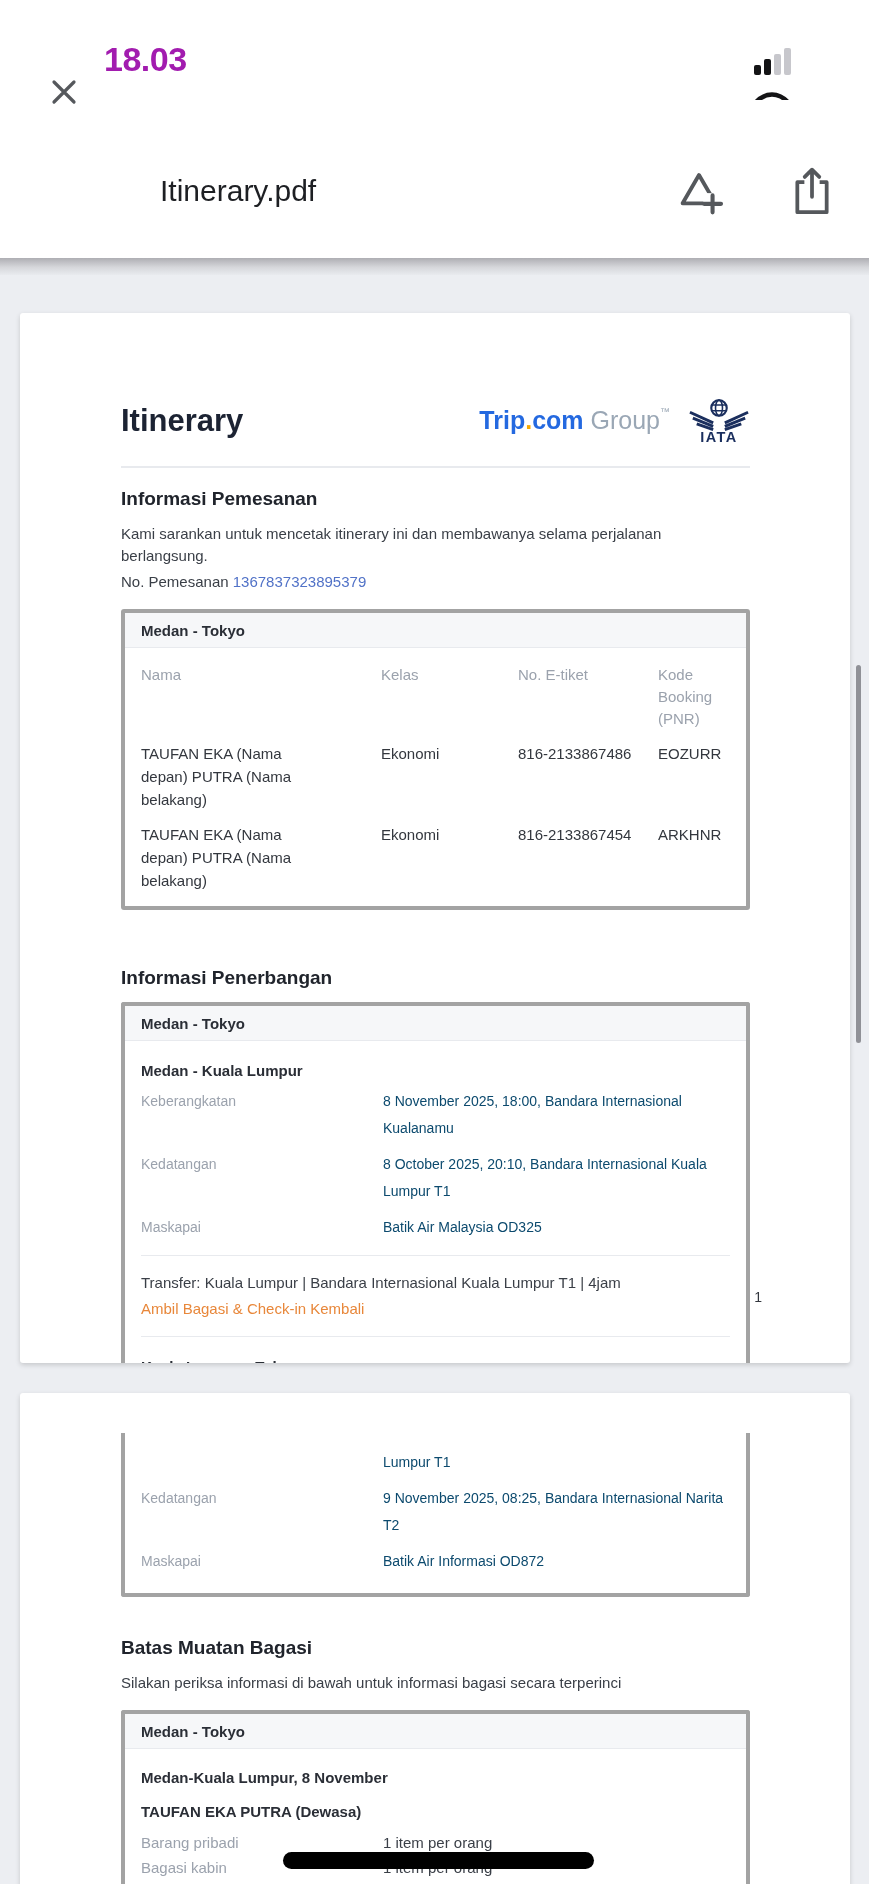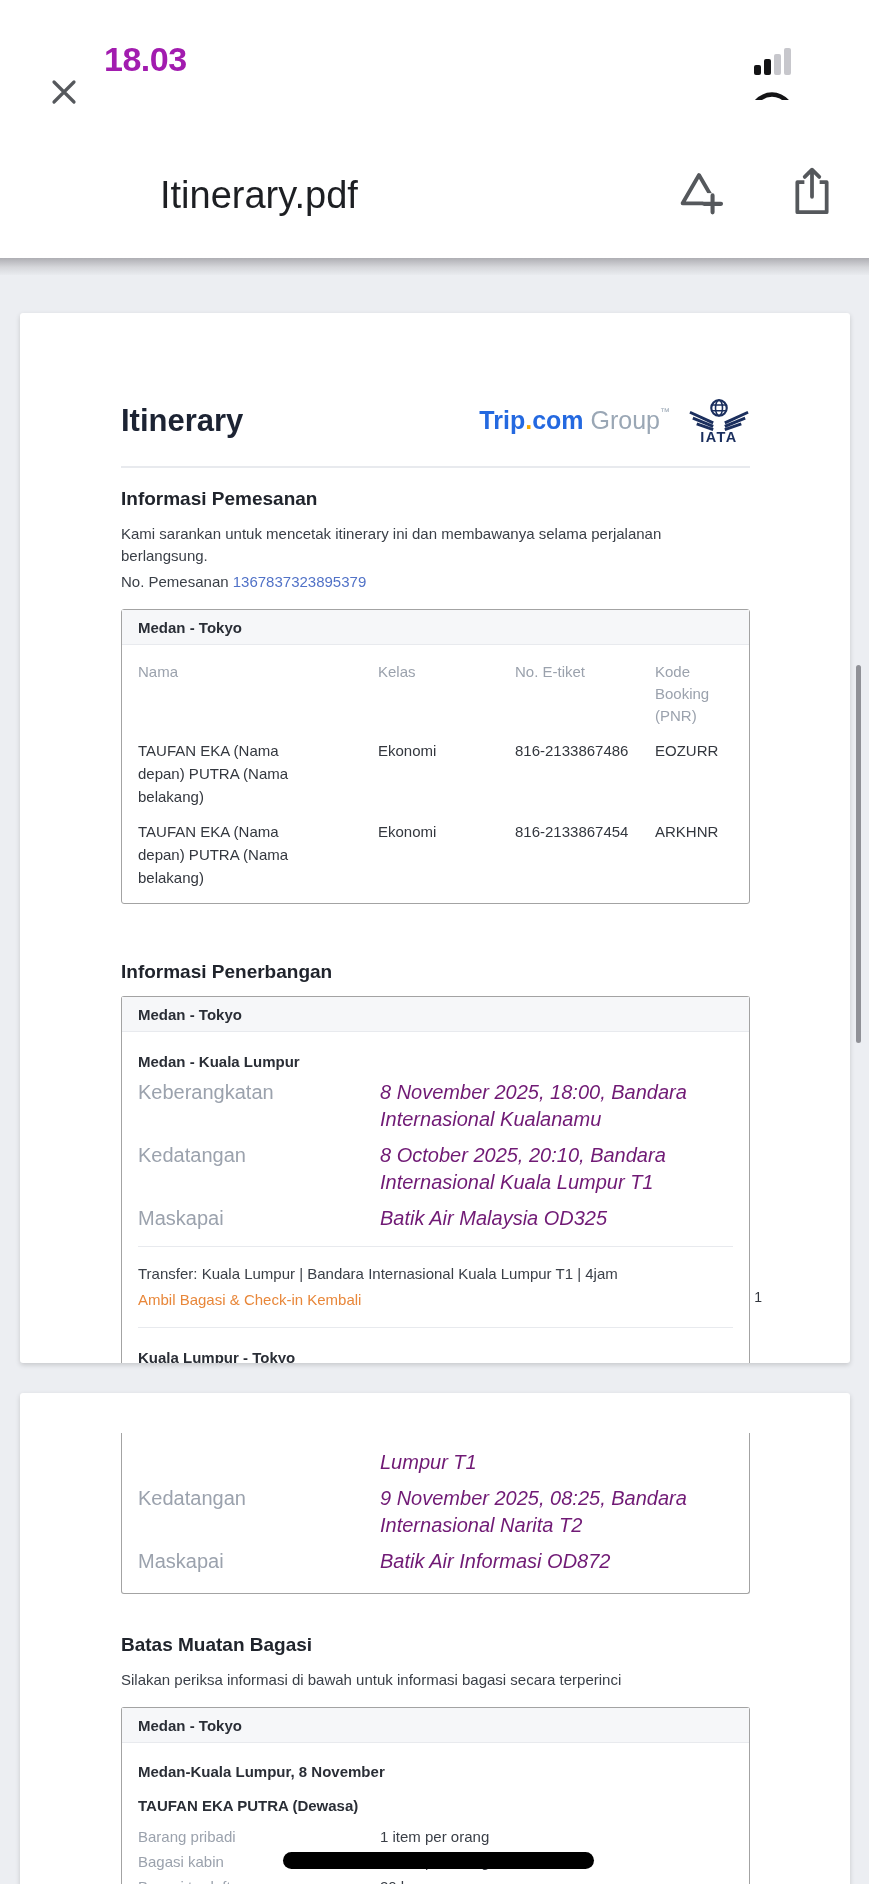--- a/index.html
+++ b/index.html
@@ -25,21 +25,21 @@
     color:#fff; font-size:19px; font-weight:bold; text-shadow:0 0 2px rgba(0,0,0,.35); }
   .battery .nub { position:absolute; right:-5px; top:9px; width:4px; height:11px;
     border-radius:0 3px 3px 0; background:#c6c6cb; }
 
   
   .toolbar { position:relative; height:158px; background:#fff; }
   .tb-close { position:absolute; left:45px; top:175px; width:38px; height:38px; margin-top:-100px;
     top:158px; }
   .toolbar .icon-btn { cursor:pointer; }
   .tb-close { left:45px; top:73px; }
-  .tb-title { position:absolute; left:160px; top:74px; font-size:38px; color:#1d1f23; }
+  .tb-title { position:absolute; left:160px; top:74px; font-size:30px; color:#1d1f23; }
   .tb-drive { position:absolute; left:674px; top:66px; width:50px; height:52px; }
   .tb-share { position:absolute; left:787px; top:64px; width:50px; height:54px; }
   .toolbar-shadow { height:17px; background:linear-gradient(to bottom,#aeaeb3,#d6d7db 55%,#e9ebef); }
 
   
   .content { position:relative; height:1609px; background:#eceef2; }
   .page { position:absolute; left:20px; width:830px; background:#fff; border-radius:3px;
     box-shadow:0 2px 5px rgba(0,0,0,.16); padding:0 100px 0 101px; overflow:hidden; }
   .page1 { top:38px; height:1050px; }
   .page2 { top:1118px; height:509px; }
@@ -54,37 +54,37 @@
   .triplogo .tm { color:#9aa7b5; font-size:10px; vertical-align:top; }
 
   .rule { height:2px; background:#e8eaee; margin-top:22px; }
 
   h2.sec { font-size:19px; font-weight:bold; color:#20242c; }
   .sec-book { margin-top:20px; }
   .note { font-size:15px; color:#3a3f47; margin-top:13px; line-height:22px; }
   .order-line { font-size:15px; color:#3a3f47; margin-top:6px; }
   .order-link { color:#5172c7; }
 
-  .card { border:1px solid #a3a3a3; border-radius:3px; background:#fff; }
+  .card { border:4px solid #a3a3a3; border-radius:3px; background:#fff; }
   .card-band { background:#f6f7f9; border-bottom:1px solid #e8eaee; padding:9px 16px 8px;
     font-size:15px; font-weight:bold; color:#2a2e36; }
   .card-body { padding:14px 16px; }
 
   .pass-card { margin-top:19px; }
   .pgrid { display:grid; grid-template-columns:240px 137px 140px 1fr; }
   .pgrid.head { color:#9ba2ad; font-size:15px; line-height:22px; margin-top:2px; }
   .pgrid.row { color:#33373e; font-size:15px; line-height:23px; margin-top:12px; }
   .cell-name { white-space:pre-line; padding-right:30px; }
 
   .sec-flight { margin-top:57px; }
   .flight-card { margin-top:13px; height:390px; border-bottom:none; border-radius:3px 3px 0 0; }
   .seg-title { font-size:15px; font-weight:bold; color:#2a2e36; padding-top:7px; }
-  .frow { display:grid; grid-template-columns:242px 1fr; font-size:20px; line-height:27px; margin-top:9px; }
+  .frow { display:grid; grid-template-columns:242px 1fr; font-size:14px; line-height:27px; margin-top:9px; }
   .frow .lbl { color:#9ba2ad; }
-  .frow .val { color:#701a75;font-style:italic; }
+  .frow .val { color:#0c4a6e; }
   .inrule { height:1px; background:#e8eaee; margin:14px 0; }
   .transfer { font-size:15px; color:#3a3f47; line-height:26px; margin-top:2px; }
   .olink { font-size:15px; color:#e8873a; line-height:26px; }
   .pagenum { position:absolute; right:88px; bottom:58px; font-size:14px; color:#33373e; }
 
   .cont-card { margin-top:40px; border-top:none; border-radius:0 0 3px 3px; padding-bottom:4px; }
   .cont-card .card-body { padding-top:16px; }
   .cont-card .frow:first-child { margin-top:0; }
 
   .sec-bag { margin-top:40px; }

